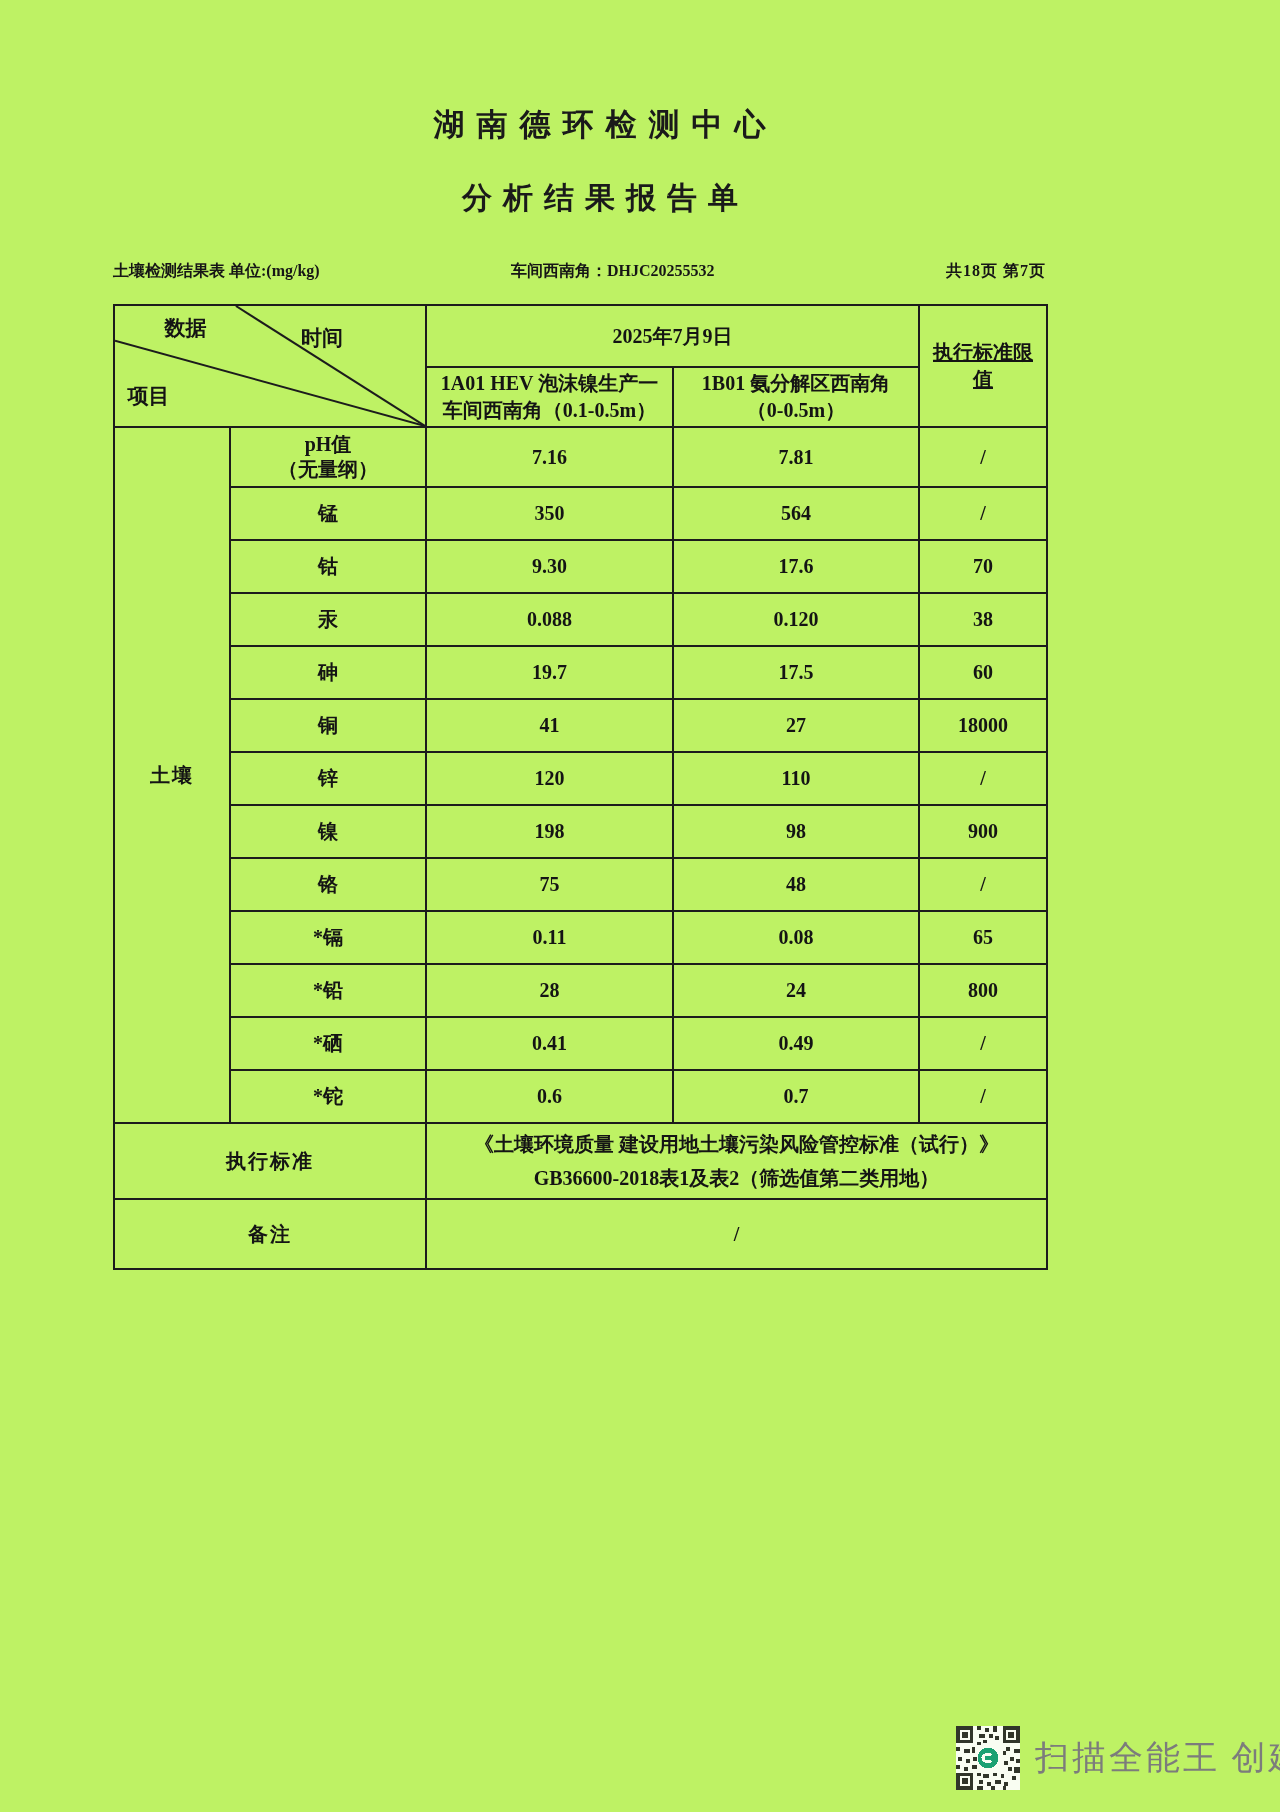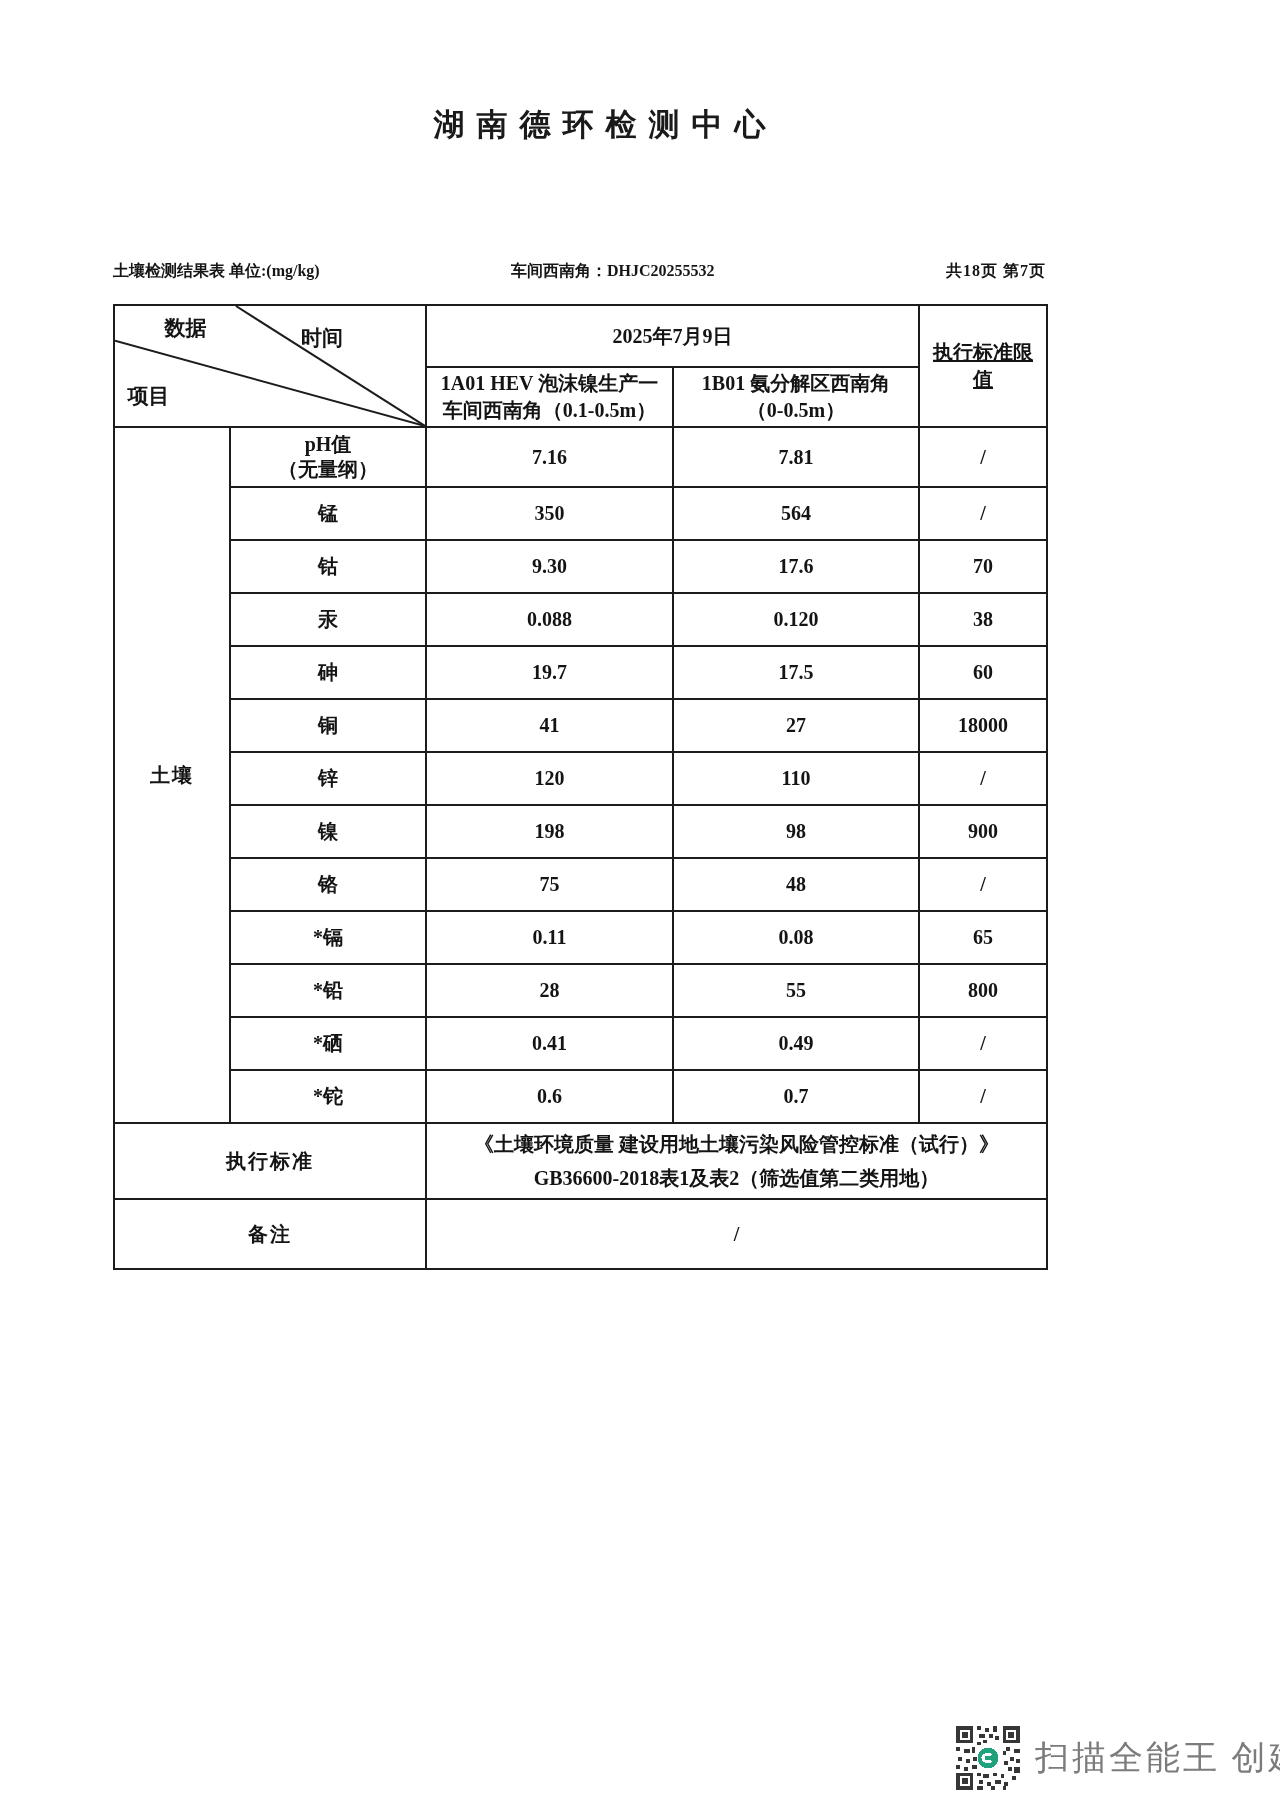--- a/index.html
+++ b/index.html
@@ -1,19 +1,19 @@
 <!DOCTYPE html>
 <html><head>
 <meta charset="utf-8">
 <style>
   html,body{margin:0;padding:0;background:#d9d9d9;}
   .page{
     position:relative;
     width:1280px;height:1812px;
-    background:#ffffff;
+    background:#bef264;
     font-family:"Liberation Serif","DejaVu Serif",serif;
     color:#161616;
     overflow:hidden;
   }
   
   .titles{position:absolute;left:113px;top:104px;width:985px;text-align:center;}
   .org-title{
     margin:0;font-size:31px;font-weight:700;letter-spacing:12px;color:#1a1a1a;
   }
   .doc-title{
@@ -72,20 +72,21 @@
     font-size:34px;color:#7c7c7c;font-weight:400;letter-spacing:3px;white-space:nowrap;
   }
 </style>
 </head>
 <body>
 
 <div class="page">
 
   <div class="titles">
     <h1 class="org-title">湖南德环检测中心</h1>
+    <h2 class="doc-title">分析结果报告单</h2>
   </div>
 
   <div class="meta-row">
     <span class="left">土壤检测结果表 单位:(mg/kg)</span>
     <span class="mid">车间西南角：DHJC20255532</span>
     <span class="right">共18页  第7页</span>
   </div>
 
   <table class="results">
     <colgroup>
@@ -174,21 +175,21 @@
         </tr>
         <tr class="prow">
           <td class="param-cell">*镉</td>
           <td class="val-cell">0.11</td>
           <td class="val-cell">0.08</td>
           <td class="val-cell">65</td>
         </tr>
         <tr class="prow">
           <td class="param-cell">*铅</td>
           <td class="val-cell">28</td>
-          <td class="val-cell">55</td>
+          <td class="val-cell">24</td>
           <td class="val-cell">800</td>
         </tr>
         <tr class="prow">
           <td class="param-cell">*硒</td>
           <td class="val-cell">0.41</td>
           <td class="val-cell">0.49</td>
           <td class="val-cell">/</td>
         </tr>
         <tr class="prow">
           <td class="param-cell">*铊</td>

